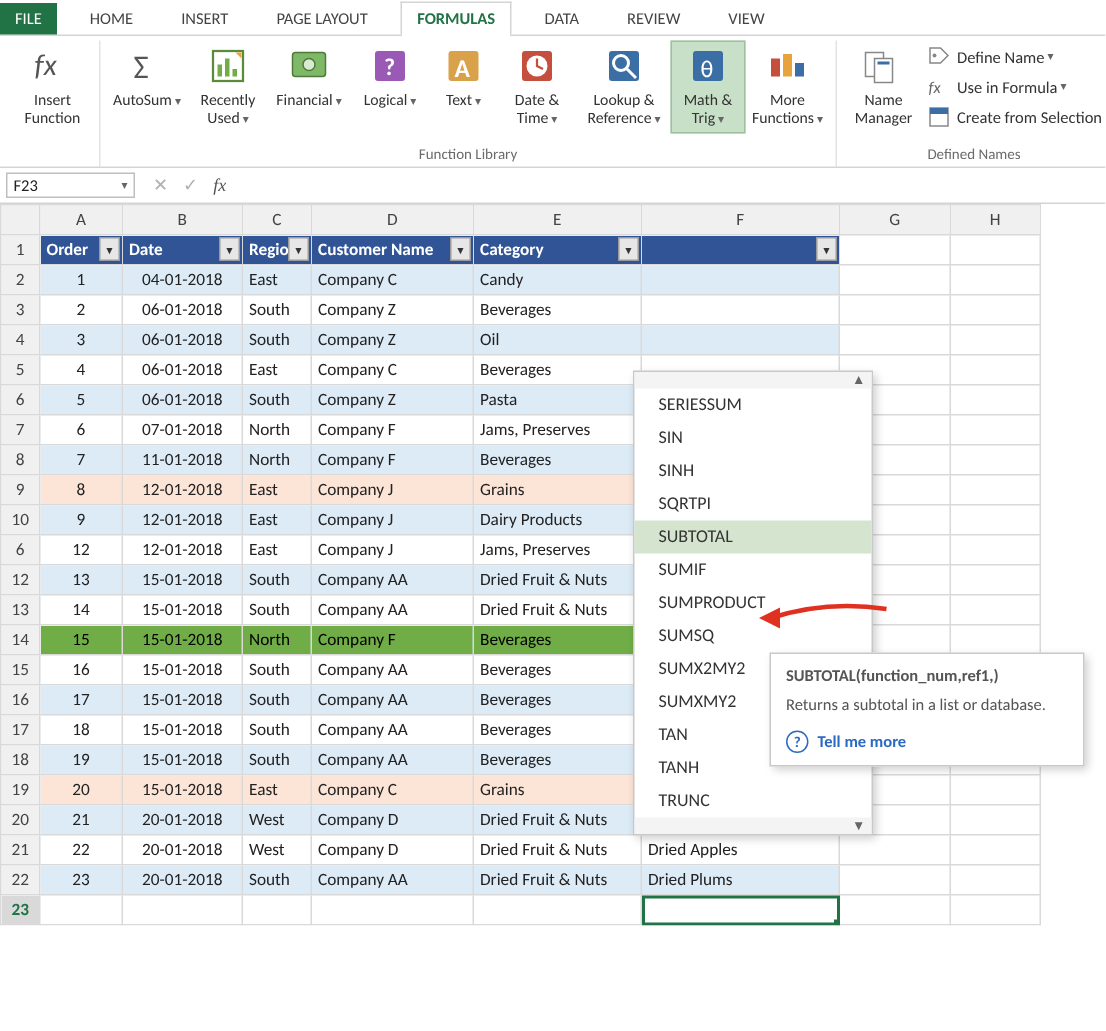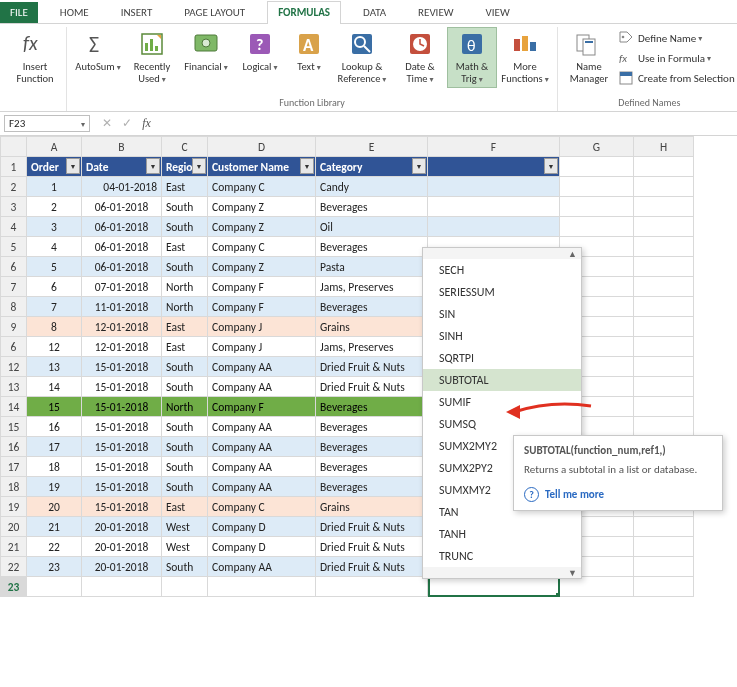--- a/index.html
+++ b/index.html
@@ -164,41 +164,41 @@
       </div>
       <div class="big-btn" style="width:44px">
         <div class="ic">
             <svg width="26" height="26">
               <rect x="3" y="3" width="20" height="20" rx="2" fill="#d9a24a"></rect>
               <text x="7" y="20" font-size="17" font-weight="bold" fill="#fff">A</text>
             </svg>
           </div>
         <div><span>Text</span><span class="caret">▾</span></div>
       </div>
+      <div class="big-btn">
+        <div class="ic">
+            <svg width="26" height="26">
+              <rect x="3" y="3" width="20" height="20" rx="2" fill="#c44f3d"></rect>
+              <circle cx="13" cy="13" r="7" fill="#fff"></circle>
+              <path d="M13 8 V13 L17 15" stroke="#c44f3d" stroke-width="1.5" fill="none"></path>
+            </svg>
+          </div>
+        <div style="white-space:pre-line"><span>Date &amp;
+Time</span><span class="caret">▾</span></div>
+      </div>
       <div class="big-btn" style="width:62px">
         <div class="ic">
             <svg width="26" height="26">
               <rect x="3" y="3" width="20" height="20" rx="2" fill="#3a6ea5"></rect>
               <circle cx="11" cy="11" r="5" fill="none" stroke="#fff" stroke-width="2"></circle>
               <line x1="15" y1="15" x2="21" y2="21" stroke="#fff" stroke-width="2"></line>
             </svg>
           </div>
         <div style="white-space:pre-line"><span>Lookup &amp;
 Reference</span><span class="caret">▾</span></div>
-      </div>
-      <div class="big-btn">
-        <div class="ic">
-            <svg width="26" height="26">
-              <rect x="3" y="3" width="20" height="20" rx="2" fill="#c44f3d"></rect>
-              <circle cx="13" cy="13" r="7" fill="#fff"></circle>
-              <path d="M13 8 V13 L17 15" stroke="#c44f3d" stroke-width="1.5" fill="none"></path>
-            </svg>
-          </div>
-        <div style="white-space:pre-line"><span>Date &amp;
-Time</span><span class="caret">▾</span></div>
       </div>
       <div class="big-btn selected" style="width:50px">
         <div class="ic">
             <svg width="26" height="26">
               <rect x="3" y="3" width="20" height="20" rx="2" fill="#3a6ea5"></rect>
               <text x="8" y="20" font-size="16" fill="#fff">θ</text>
             </svg>
           </div>
         <div style="white-space:pre-line"><span>Math &amp;
 Trig</span><span class="caret">▾</span></div>
@@ -315,21 +315,21 @@
           <td class="cell">Category<span class="filter-btn">▼</span></td>
           <td class="cell">
             <span class="filter-btn">▼</span>
           </td>
           <td></td>
           <td></td>
         </tr>
         <tr class="band-light">
           <td class="rowh">2</td>
           <td class="cell" style="text-align:center">1</td>
-          <td class="cell" style="text-align:right">04-01-2018</td>
+          <td class="cell" style="text-align:center">04-01-2018</td>
           <td class="cell">East</td>
           <td class="cell">Company C</td>
           <td class="cell">Candy</td>
           <td class="cell"></td>
           <td></td>
           <td></td>
         </tr>
         <tr class="band-white">
           <td class="rowh">3</td>
           <td class="cell" style="text-align:center">2</td>
@@ -400,20 +400,31 @@
           <td class="rowh">9</td>
           <td class="cell" style="text-align:center">8</td>
           <td class="cell" style="text-align:center">12-01-2018</td>
           <td class="cell">East</td>
           <td class="cell">Company J</td>
           <td class="cell">Grains</td>
           <td class="cell"></td>
           <td></td>
           <td></td>
         </tr>
+        <tr class="band-light">
+          <td class="rowh">10</td>
+          <td class="cell" style="text-align:center">9</td>
+          <td class="cell" style="text-align:center">12-01-2018</td>
+          <td class="cell">East</td>
+          <td class="cell">Company J</td>
+          <td class="cell">Dairy Products</td>
+          <td class="cell"></td>
+          <td></td>
+          <td></td>
+        </tr>
         <tr class="band-white">
           <td class="rowh">6</td>
           <td class="cell" style="text-align:center">12</td>
           <td class="cell" style="text-align:center">12-01-2018</td>
           <td class="cell">East</td>
           <td class="cell">Company J</td>
           <td class="cell">Jams, Preserves</td>
           <td class="cell"></td>
           <td></td>
           <td></td>
@@ -549,30 +560,29 @@
           <td class="selected"></td>
           <td></td>
           <td></td>
         </tr>
       </tbody>
 </table>
 
 <div class="dropdown">
   <div class="scroll-up">▲</div>
   <div id="dd-items">
-        <div class="item">SECH</div>
         <div class="item">SERIESSUM</div>
         <div class="item">SIN</div>
         <div class="item">SINH</div>
         <div class="item">SQRTPI</div>
         <div class="item hover">SUBTOTAL</div>
         <div class="item">SUMIF</div>
+        <div class="item">SUMPRODUCT</div>
         <div class="item">SUMSQ</div>
         <div class="item">SUMX2MY2</div>
-        <div class="item">SUMX2PY2</div>
         <div class="item">SUMXMY2</div>
         <div class="item">TAN</div>
         <div class="item">TANH</div>
         <div class="item">TRUNC</div>
       </div>
   <div class="scroll-down">▼</div>
 
 </div>
 
 <div class="tooltip">

